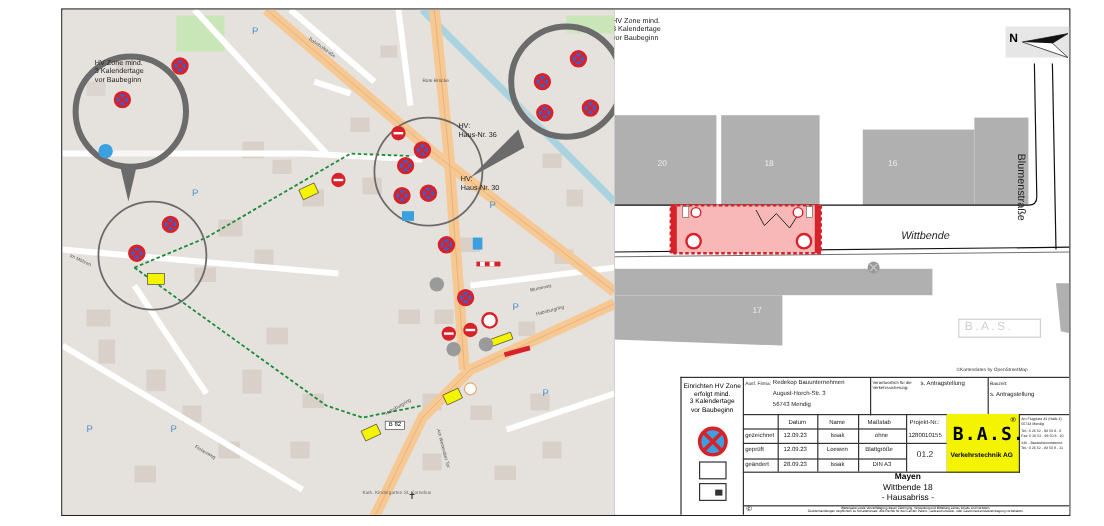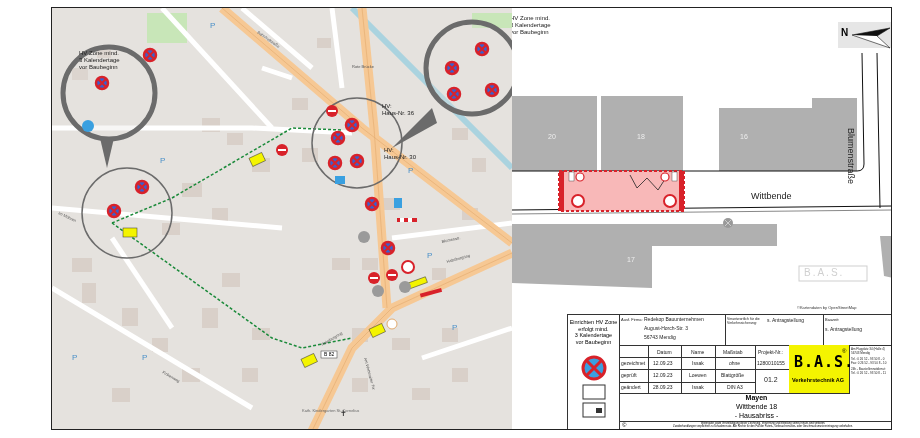--- a/index.html
+++ b/index.html
@@ -283,21 +283,21 @@
       <path d="M340 27 L378 20 L365 28 Z" fill="#111"></path>
 
       <rect x="287" y="258" width="68" height="15" fill="none" stroke="#cfcfcf"></rect>
     </svg>
 
     <div class="abs" style="left:329px;top:19px;font-size:10px;font-weight:bold;">N</div>
     <div class="abs" style="left:36px;top:125px;font-size:7px;color:#eee;">20</div>
     <div class="abs" style="left:125px;top:125px;font-size:7px;color:#eee;">18</div>
     <div class="abs" style="left:228px;top:125px;font-size:7px;color:#eee;">16</div>
     <div class="abs" style="left:115px;top:248px;font-size:7px;color:#eee;">17</div>
-    <div class="abs" style="left:239px;top:183px;font-size:9px;color:#222;">Wittbende</div>
+    <div class="abs" style="left:239px;top:183px;font-size:9px;color:#222;font-style:italic;">Wittbende</div>
     <div class="abs" style="left:344px;top:120px;font-size:9px;color:#222;transform:rotate(90deg);transform-origin:left top;">Blumenstraße</div>
     <div class="abs" style="left:292px;top:259px;font-size:10px;color:#d0d0d0;letter-spacing:2px;">B.A.S.</div>
     <div class="abs" style="left:285px;top:297px;font-size:4px;color:#333;">©Kartendaten by OpenStreetMap</div>
 
     <div class="tb" style="left:55px;top:306px;width:326px;height:117px;border-right:none;border-bottom:none;">
 
       <div class="abs" style="left:0;top:0;width:51px;height:117px;border-right:1px solid #333;">
         <div class="abs" style="left:0;top:4px;width:51px;text-align:center;font-size:5.5px;line-height:6.5px;">
           <div>Einrichten HV Zone</div>
           <div>erfolgt mind.</div>

